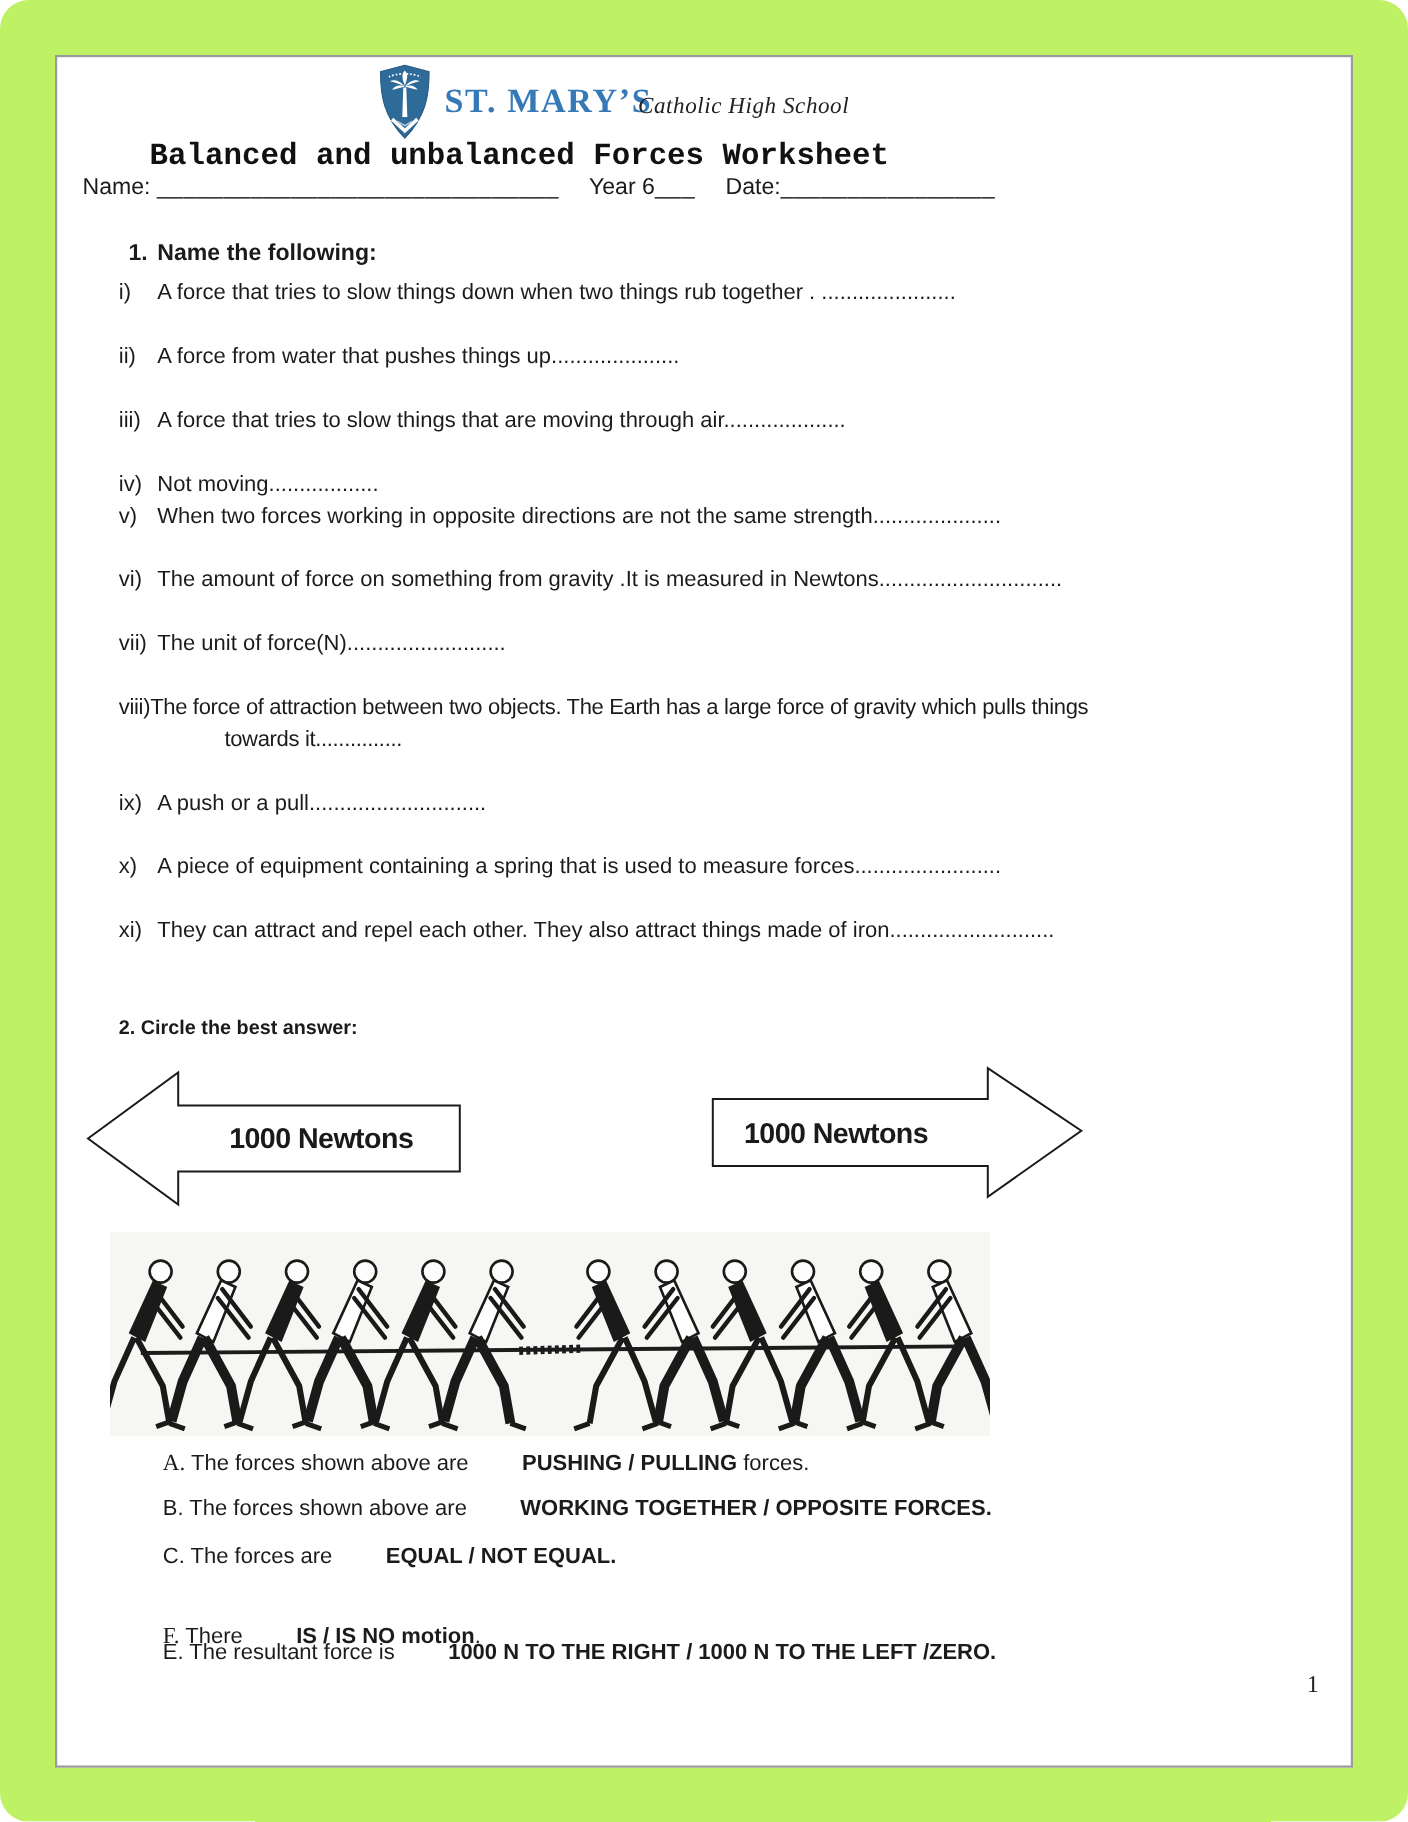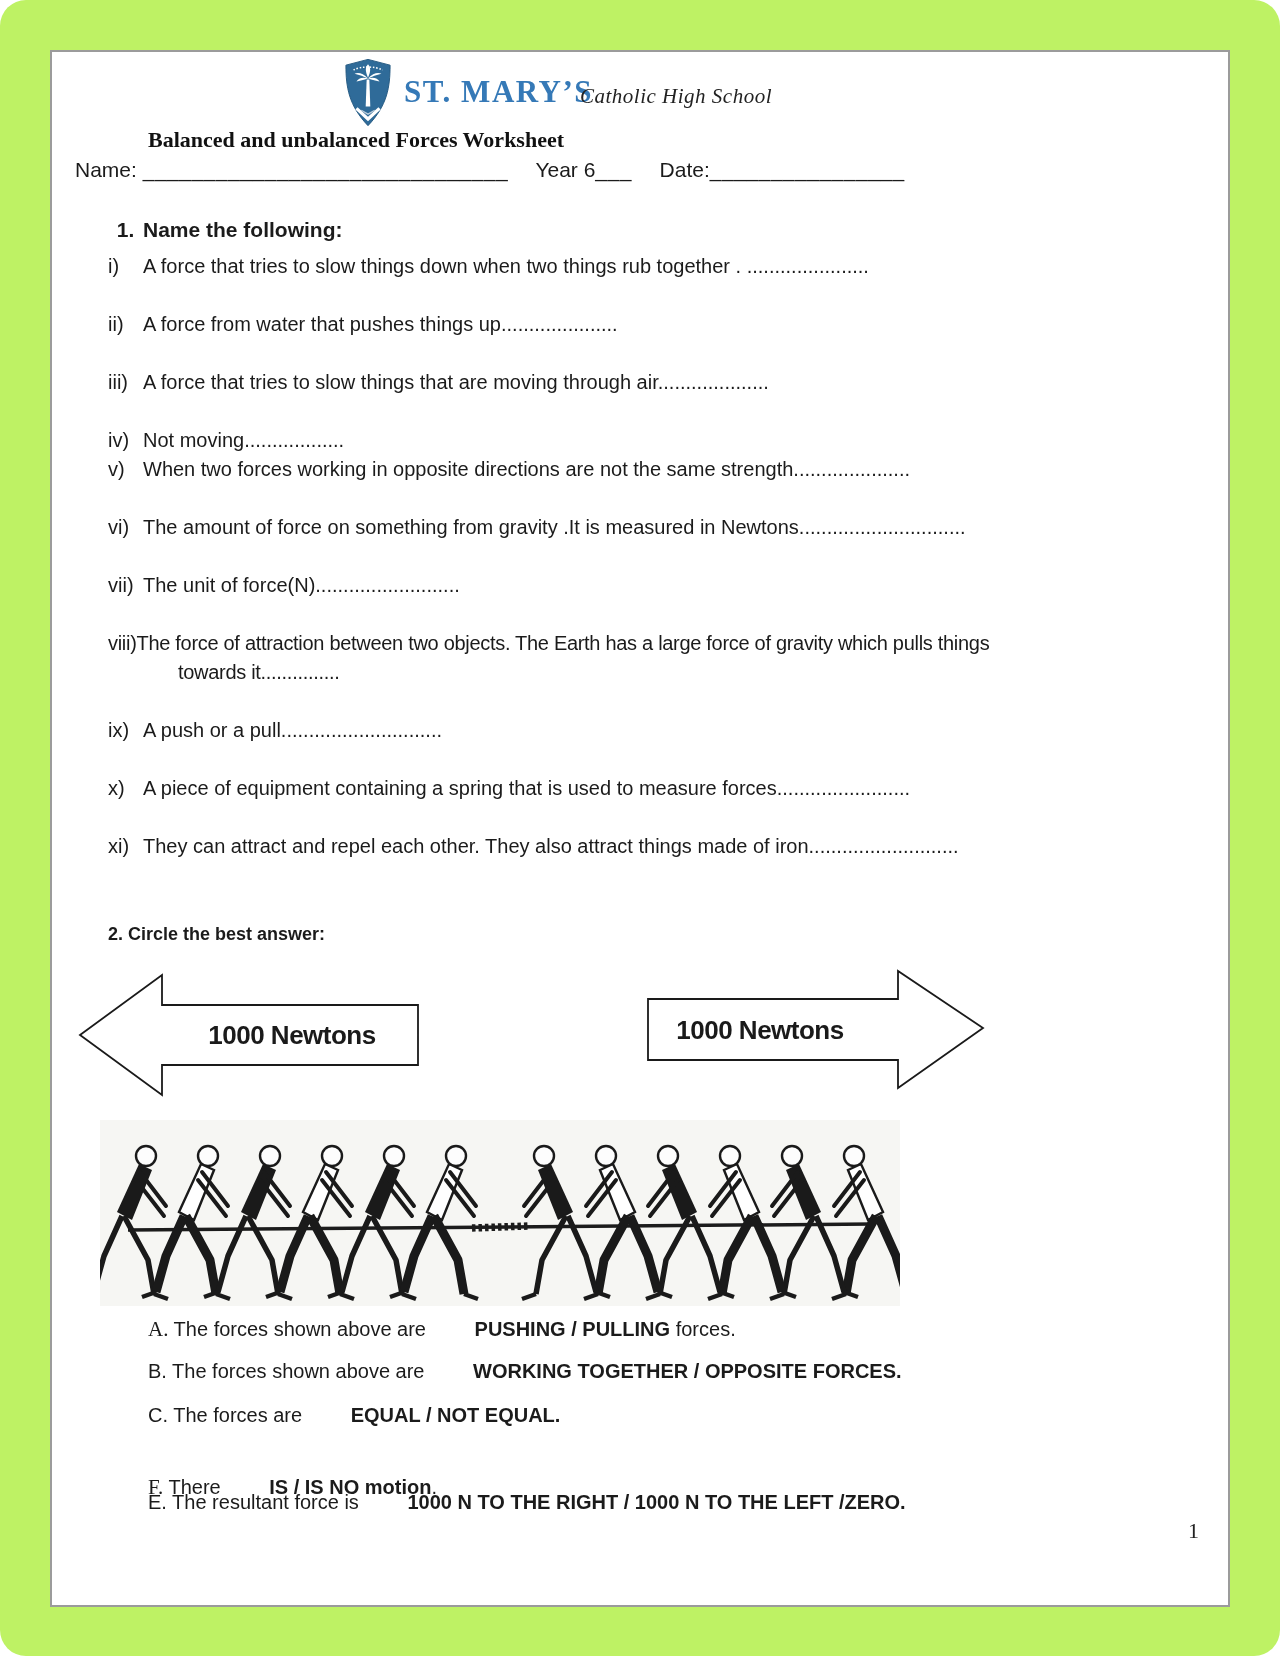--- a/index.html
+++ b/index.html
@@ -15,34 +15,34 @@
   
   .school-name{
     left:404px;top:74px;font-family:"Liberation Serif",serif;font-weight:bold;
     font-size:31px;color:#3579b7;letter-spacing:1.5px;
   }
   .school-type{
     left:580px;top:84px;font-family:"Liberation Serif",serif;font-style:italic;
     font-size:21px;color:#222222;letter-spacing:0.5px;
   }
   .doc-title{
-    left:148px;top:127px;font-family:Liberation Serif, serif;font-weight:bold;
-    font-size:22px;color:#111111;
+    left:136px;top:127px;font-family:Liberation Mono, monospace;font-weight:bold;
+    font-size:28px;color:#111111;
   }
   .name-row{left:75px;top:158px;font-size:21px;white-space:nowrap;}
   .name-row .line{letter-spacing:0.5px;}
   .sp16{display:inline-block;width:16px;}
   
   .h1{left:108px;top:218px;font-size:21px;font-weight:bold;text-align:center;}
   .h1 .num{display:inline-block;min-width:35px;}
   .item{left:108px;font-size:20px;line-height:29px;white-space:nowrap;}
   .item .lbl{display:inline-block;min-width:35px;}
   .item.tight .lbl{min-width:0;}
   .item.long{letter-spacing:-0.3px;}
-  .item .line2{margin-left:70px;white-space:nowrap;}
+  .item .line2{margin-left:96px;white-space:nowrap;}
   
   .h2{left:108px;top:924px;font-size:18px;font-weight:bold;}
   .arrows-svg{left:60px;top:960px;}
   .arrows-svg text{
     font-family:"Liberation Sans",sans-serif;font-weight:bold;font-size:26px;
     fill:#1a1a1a;text-anchor:middle;letter-spacing:-0.5px;
   }
   .photo-svg{left:100px;top:1120px;}
   
   .answer{left:148px;font-size:20px;white-space:nowrap;}

